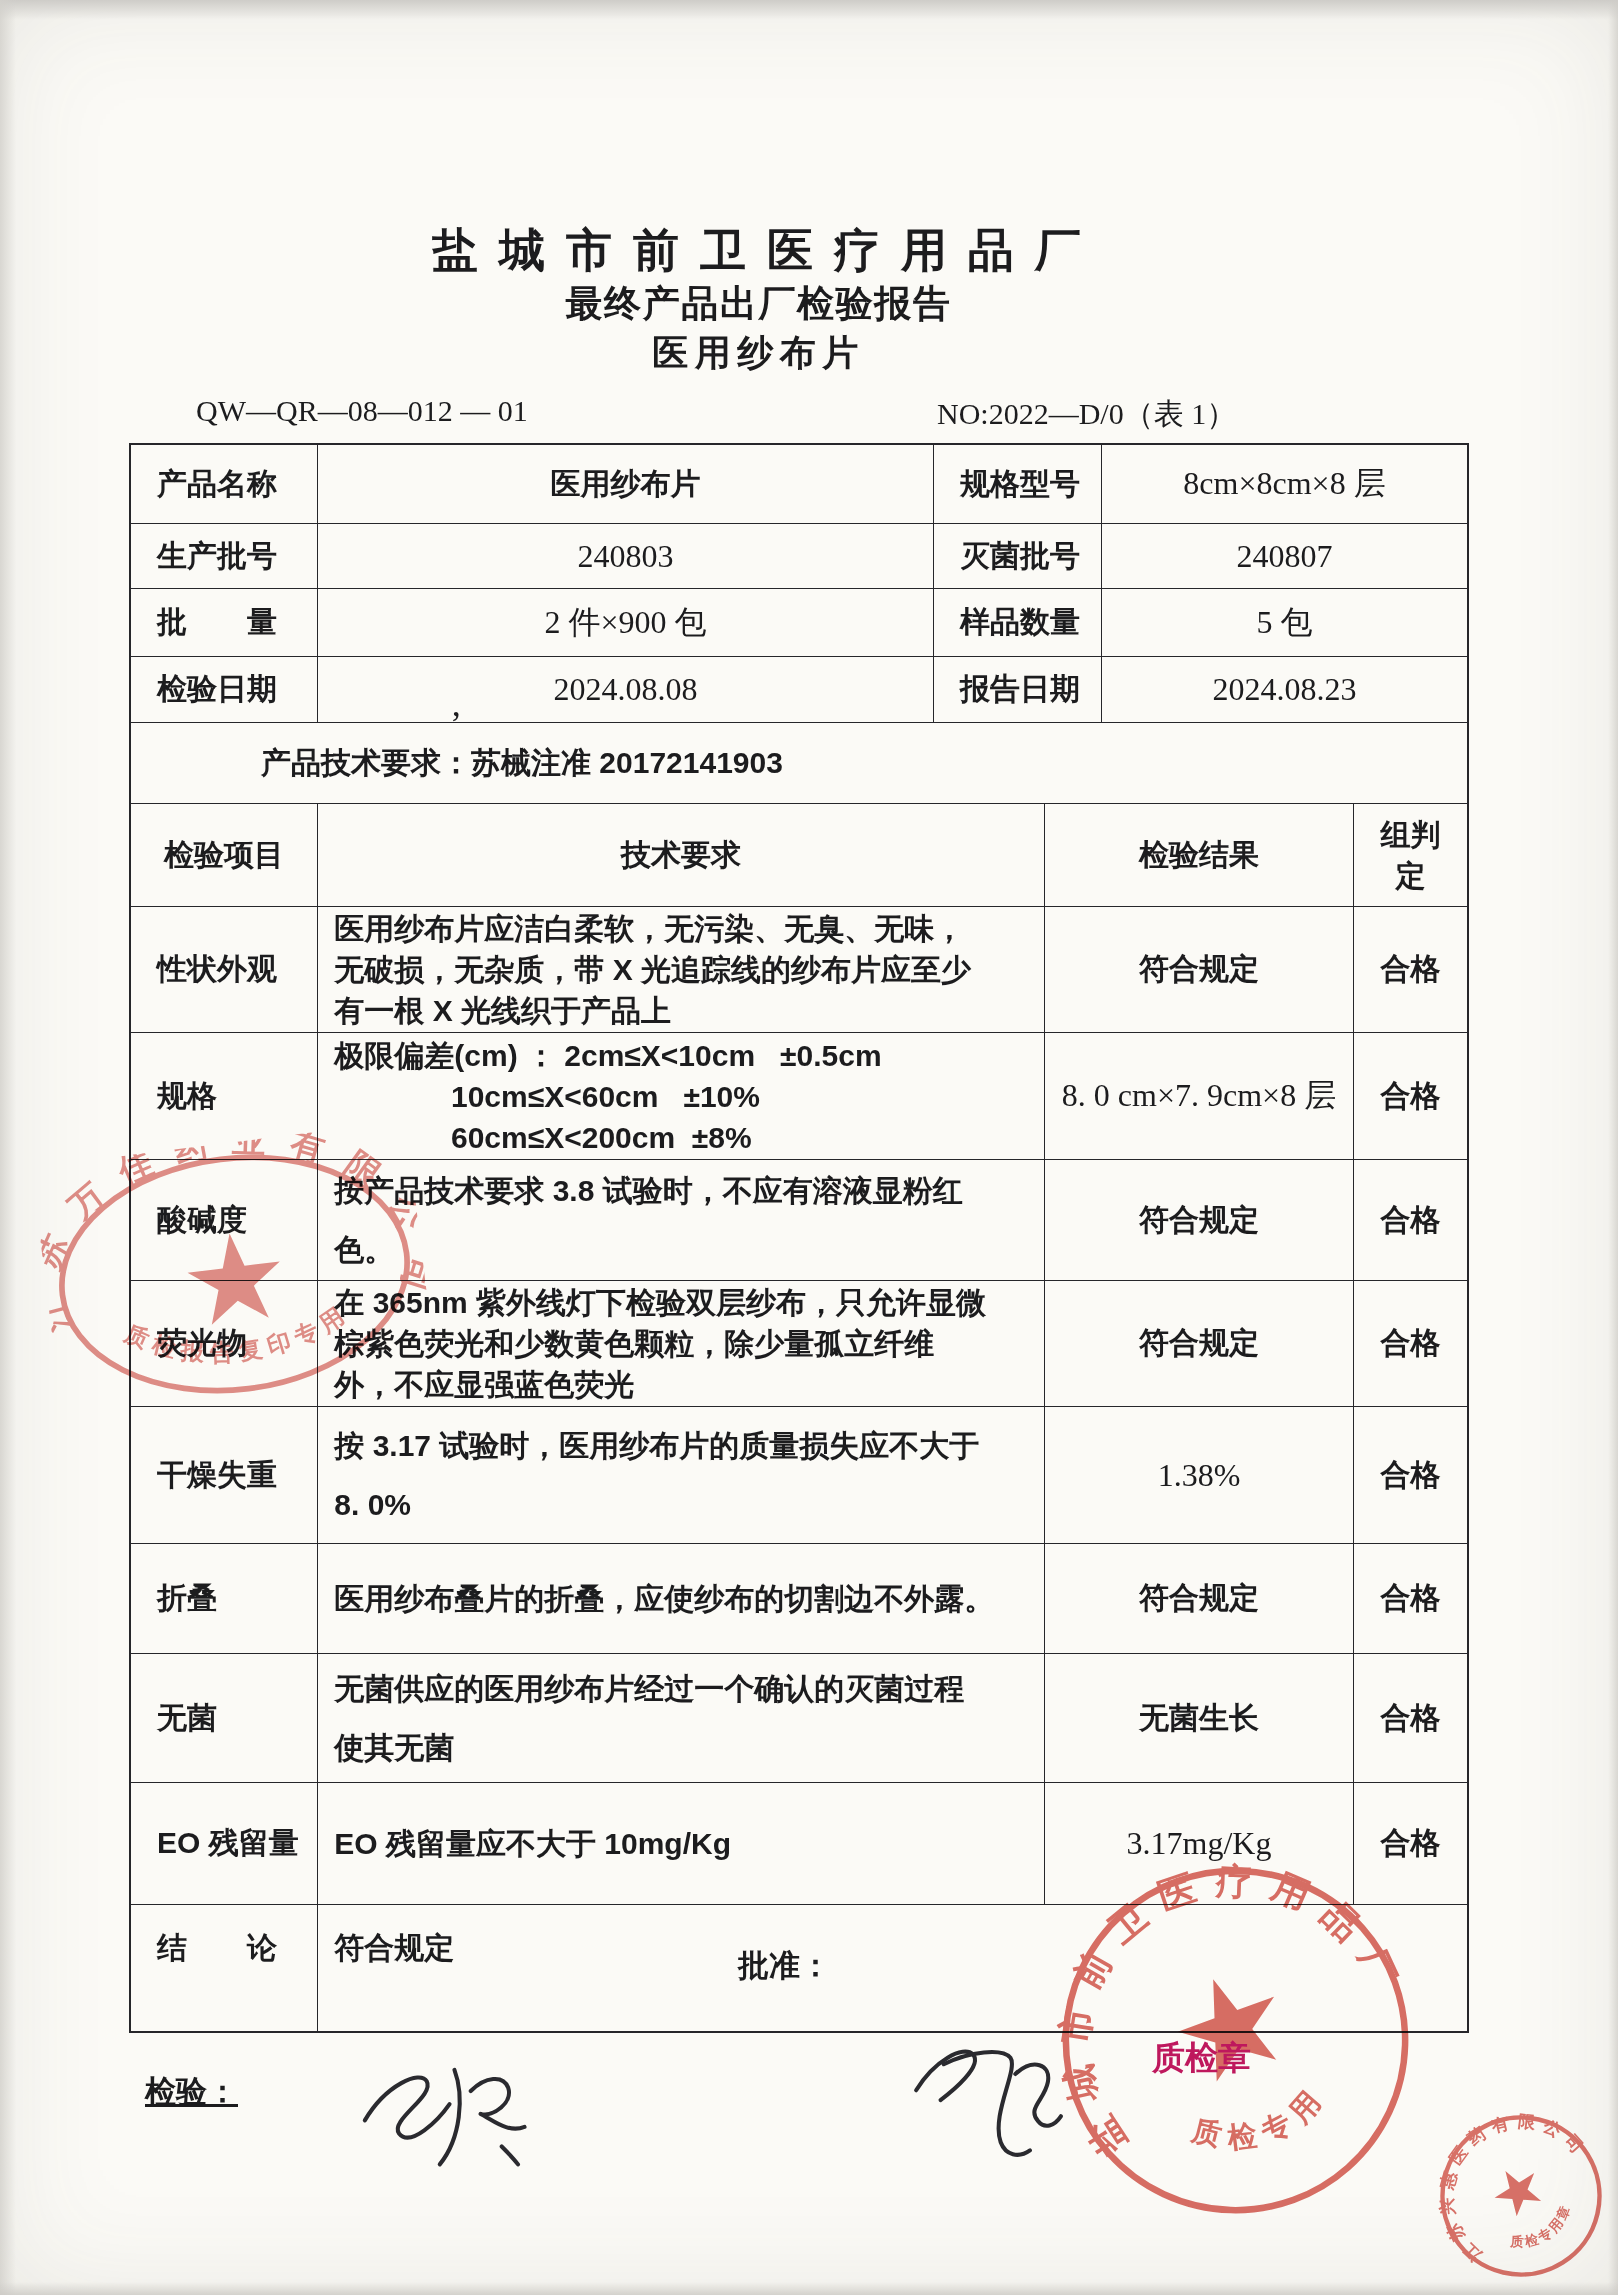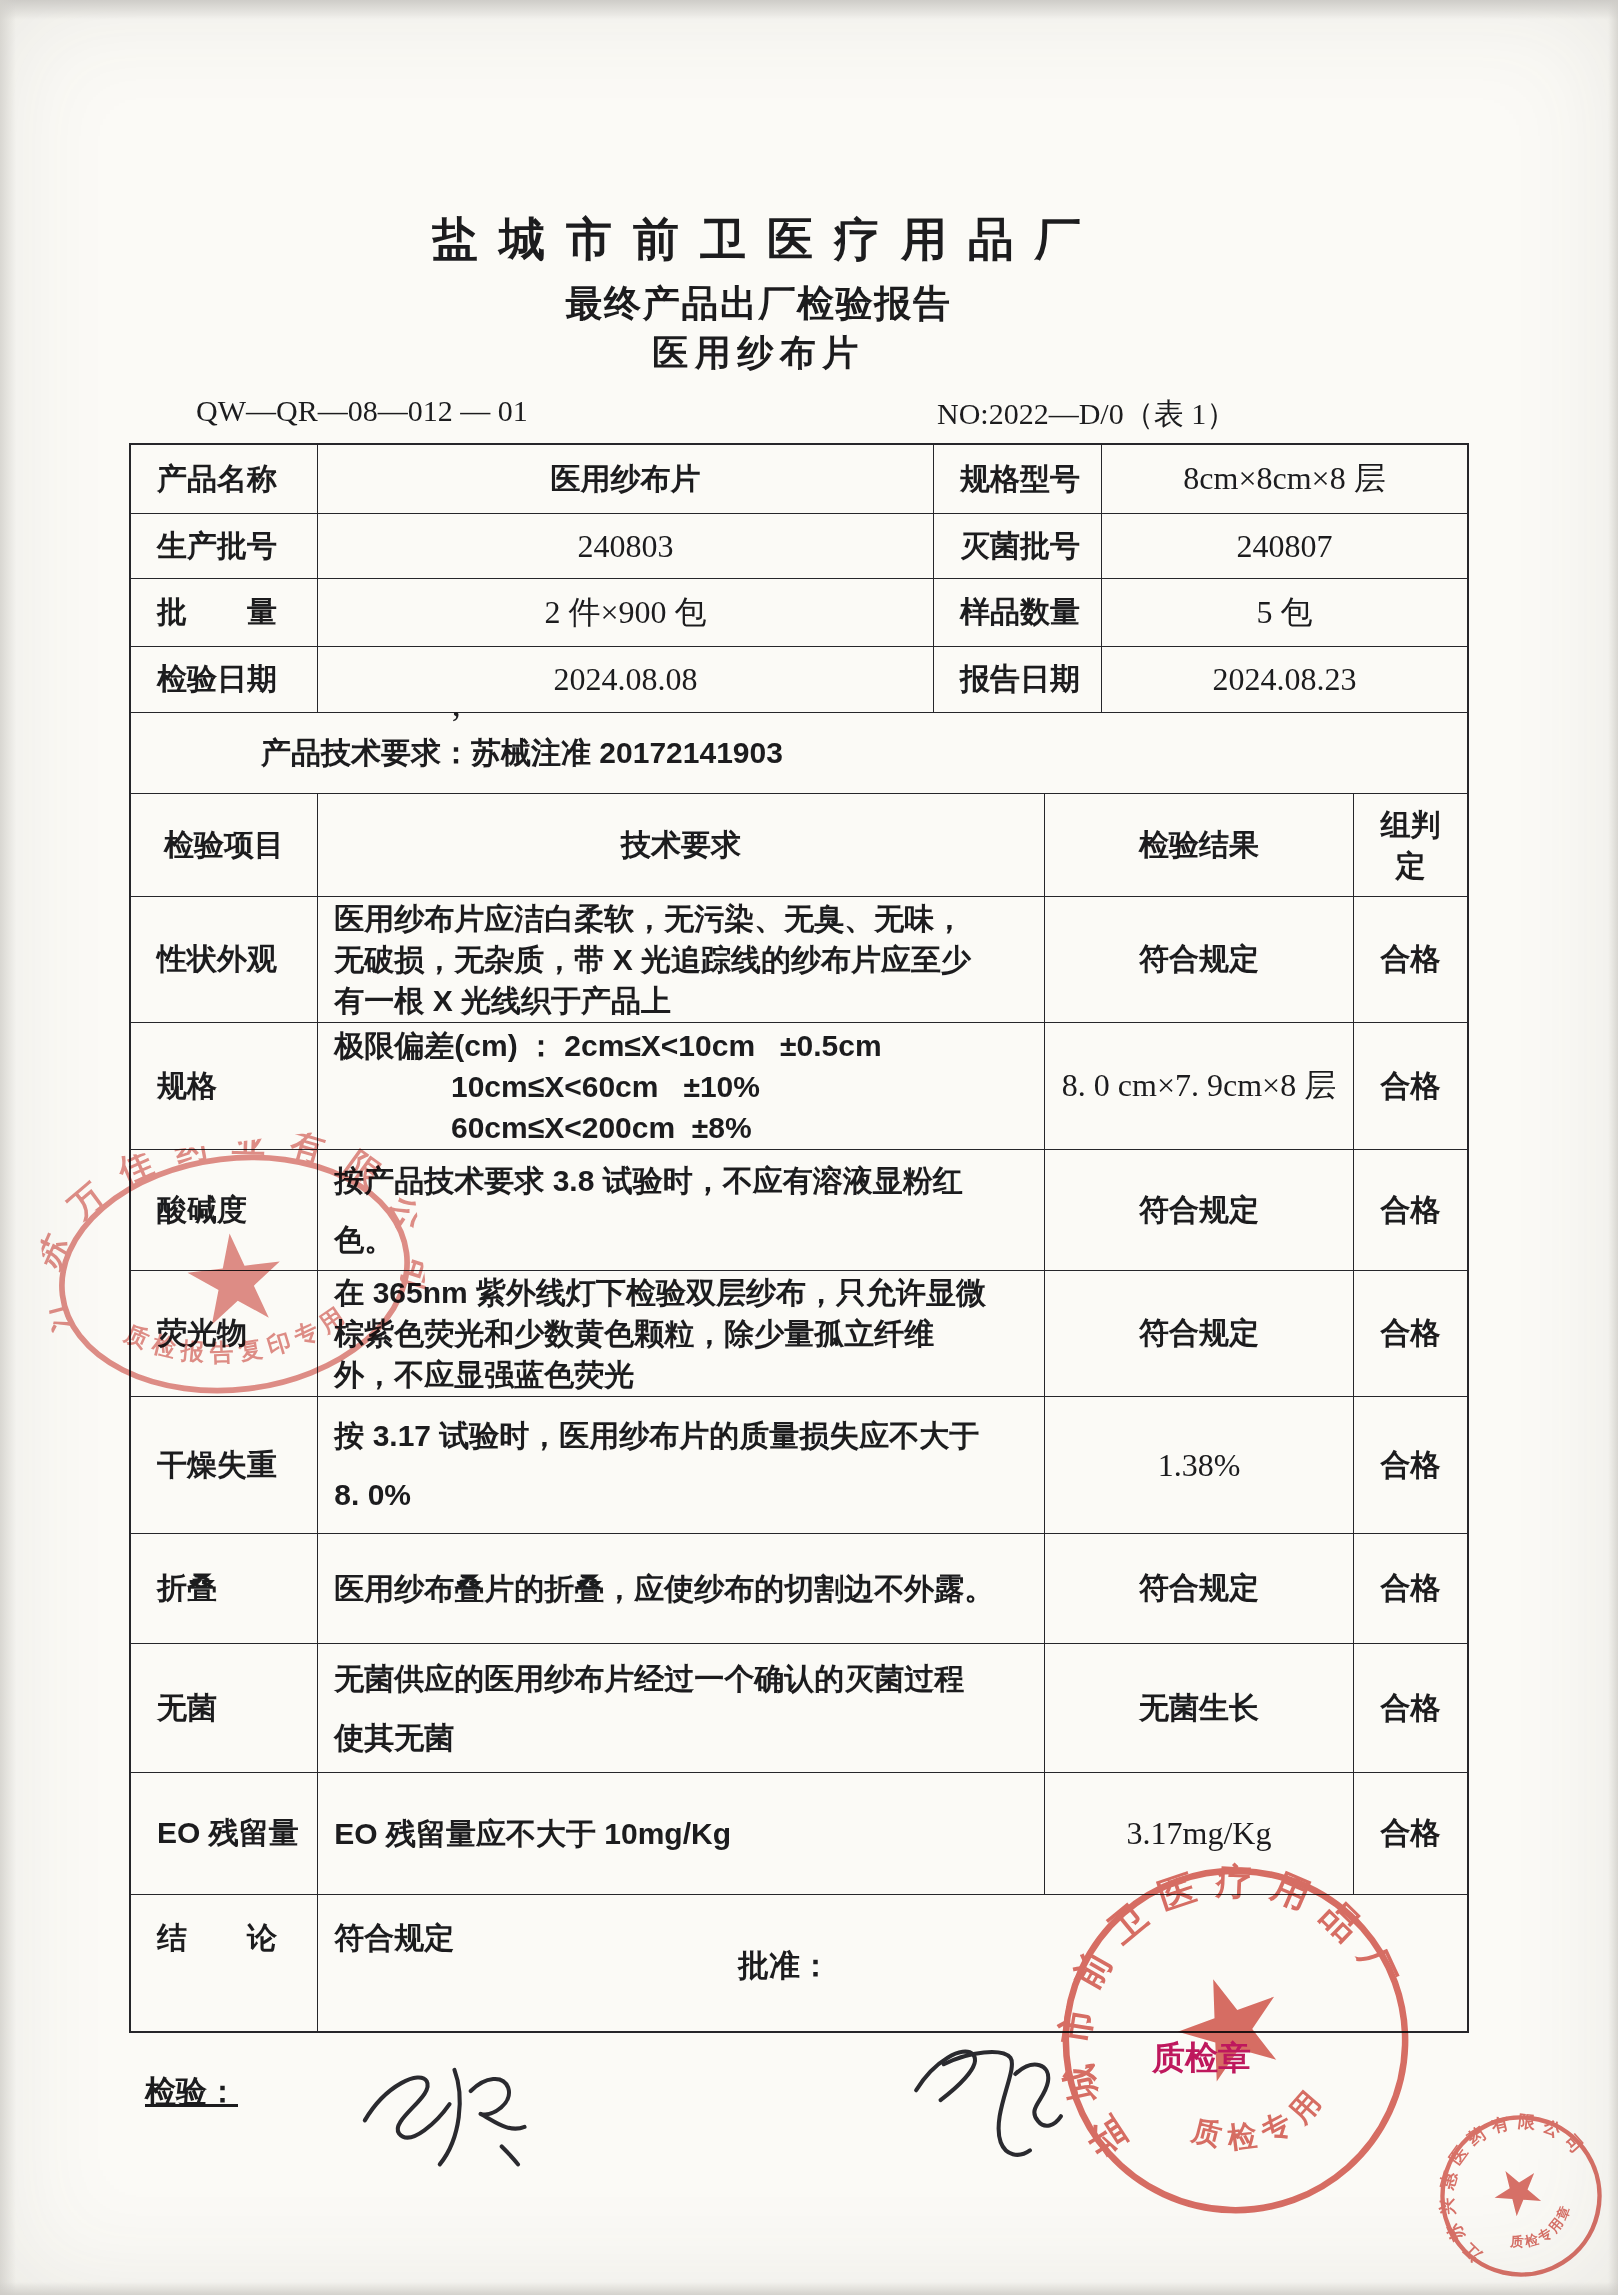--- a/index.html
+++ b/index.html
@@ -16,21 +16,21 @@
   .edge-top{position:absolute;left:0;top:0;width:100%;height:19.6px;
     background:linear-gradient(#c8c6c2,rgba(200,198,194,0));opacity:.85;}
   .edge-left{position:absolute;left:0;top:0;width:16.3px;height:100%;
     background:linear-gradient(90deg,#d2d0cb,rgba(210,208,203,0));opacity:.8;}
   .edge-right{position:absolute;right:0;top:0;width:11.4px;height:100%;
     background:linear-gradient(-90deg,#cfcdc8,rgba(207,205,200,0));opacity:.8;}
   .edge-bottom{position:absolute;left:0;bottom:0;width:100%;height:13px;
     background:linear-gradient(0deg,#cccac5,rgba(204,202,197,0));opacity:.8;}
 
   .hdr{position:absolute;left:90px;width:1337px;text-align:center;white-space:nowrap;}
-  .title{top:209px;font-size:46px;font-weight:700;letter-spacing:4.1px;}
+  .title{top:220px;font-size:46px;font-weight:700;letter-spacing:4.1px;}
   .subtitle{top:279px;font-size:37px;font-weight:700;letter-spacing:1.6px;}
   .product{top:329px;font-size:36px;font-weight:700;letter-spacing:6.5px;}
 
   .docline{position:absolute;top:394px;font-size:30px;
     font-family:"Liberation Serif", serif;white-space:nowrap;}
   .doc-left{left:196px;}
   .doc-right{left:937px;}
 
   .tbl{
     position:absolute;left:129px;top:443px;width:1340px;height:1590px;
@@ -78,21 +78,21 @@
 
 <div class="hdr title">盐 城 市 前 卫 医 疗 用 品 厂</div>
 <div class="hdr subtitle">最终产品出厂检验报告</div>
 <div class="hdr product">医用纱布片</div>
 
 <div class="docline doc-left">QW—QR—08—012 — 01</div>
 <div class="docline doc-right">NO:2022—D/0（表 1）</div>
 
 <div class="tbl">
 
-  <div class="row" style="height:69px">
+  <div class="row" style="height:79px">
     <div class="cell w1 lbl">产品名称</div>
     <div class="cell w2 cen">医用纱布片</div>
     <div class="cell w3 lbl">规格型号</div>
     <div class="cell w4 num end">8cm×8cm×8 层</div>
   </div>
 
   <div class="row" style="height:65px">
     <div class="cell w1 lbl">生产批号</div>
     <div class="cell w2 num">240803</div>
     <div class="cell w3 lbl">灭菌批号</div>

